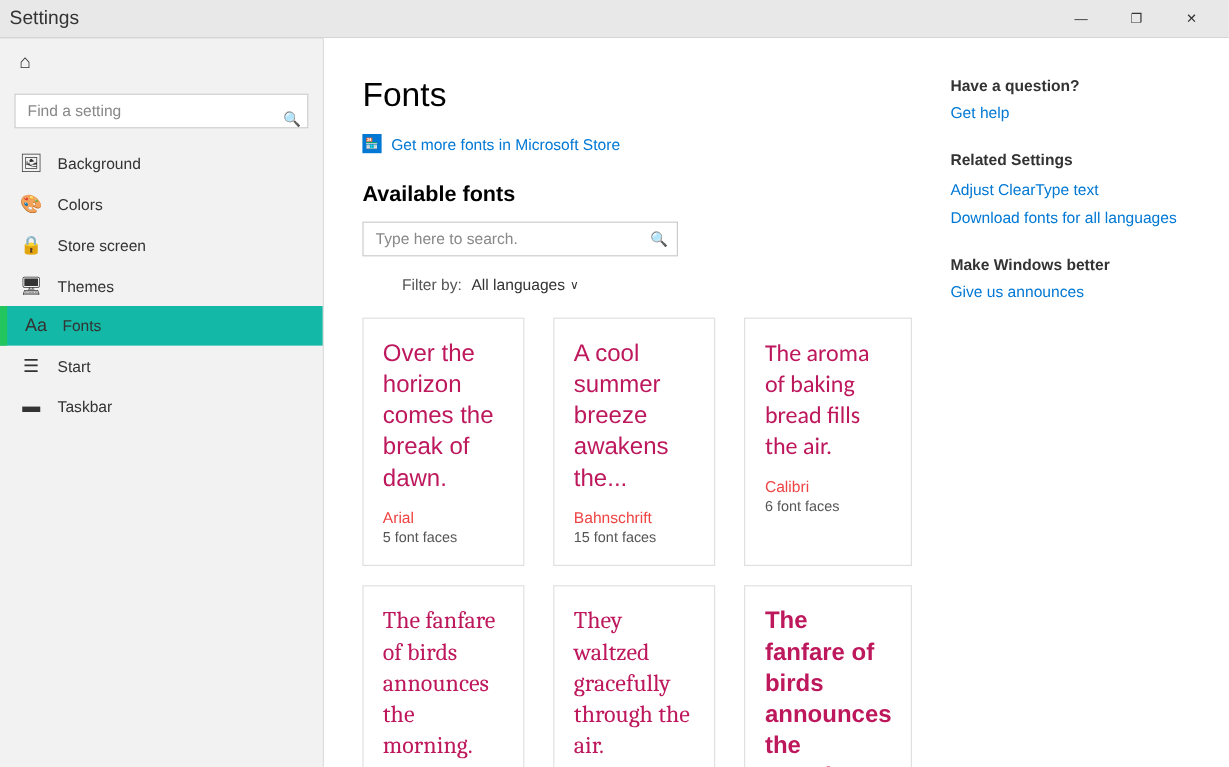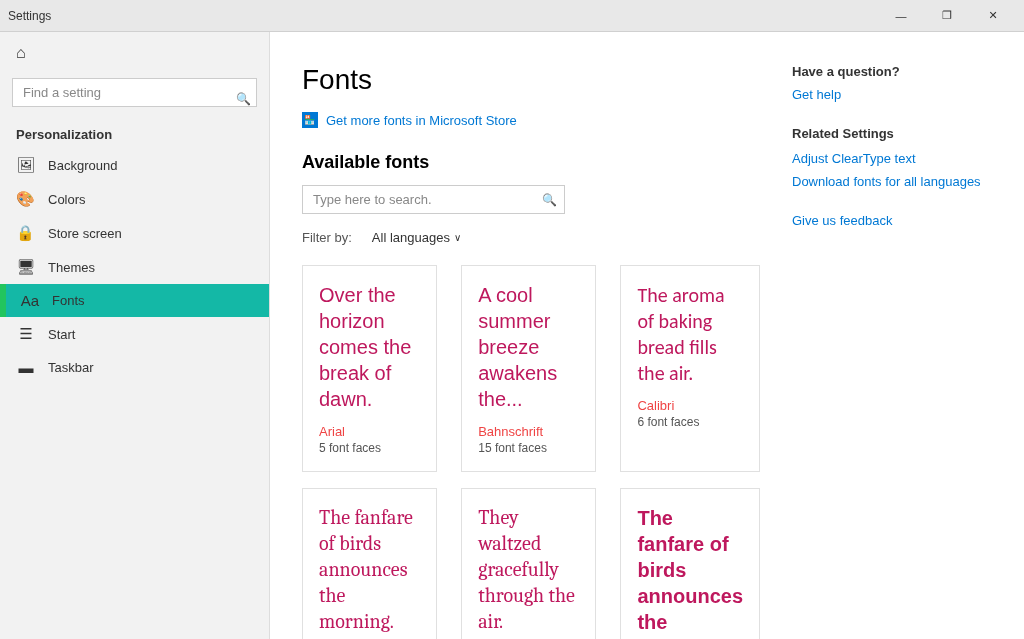--- a/index.html
+++ b/index.html
@@ -9,21 +9,21 @@
     .titlebar {
       background: #e8e8e8;
       height: 32px;
       display: flex;
       align-items: center;
       padding: 0 8px;
       border-bottom: 1px solid #d0d0d0;
       flex-shrink: 0;
     }
     .titlebar-title {
-      font-size: 12px;
+      font-size: 16px;
       color: #333;
       flex: 1;
     }
     .titlebar-controls {
       display: flex;
       gap: 0;
     }
     .titlebar-btn {
       width: 46px;
       height: 32px;
@@ -170,24 +170,25 @@
       position: absolute;
       right: 8px;
       top: 50%;
       transform: translateY(-50%);
       font-size: 12px;
       color: #666;
     }
     .filter-bar {
       display: flex;
       align-items: center;
-      gap: 20px;
+      gap: 8px;
       margin-bottom: 20px;
       font-size: 13px;
       color: #333;
+      margin-left: 33px;
     }
     .filter-label { color: #555; }
     .filter-dropdown {
       display: flex;
       align-items: center;
       gap: 4px;
       cursor: pointer;
       color: #333;
       font-weight: 500;
     }
@@ -272,21 +273,20 @@
 <div class="app-container">
 
   <div class="sidebar">
     <div class="sidebar-home">
       <span class="home-icon">⌂</span>
     </div>
     <div class="sidebar-search">
       <input type="text" placeholder="Find a setting" style="">
       <span class="search-icon-btn">🔍</span>
     </div>
-    <div class="sidebar-section-title">Personalization</div>
 
     <div class="sidebar-item">
       <span class="sidebar-item-icon">🖼</span>
       <span>Background</span>
     </div>
     <div class="sidebar-item">
       <span class="sidebar-item-icon">🎨</span>
       <span>Colors</span>
     </div>
     <div class="sidebar-item">
@@ -377,18 +377,19 @@
       <div class="panel-section">
         <div class="have-question">Have a question?</div>
         <a class="related-link">Get help</a>
       </div>
       <div class="panel-section">
         <div class="related-settings-title">Related Settings</div>
         <a class="related-link">Adjust ClearType text</a>
         <a class="related-link">Download fonts for all languages</a>
       </div>
       <div class="panel-section">
-        <a class="related-link">Give us feedback</a>
+        <div class="make-windows">Make Windows better</div>
+        <a class="related-link">Give us announces</a>
       </div>
     </div>
   </div>
 
 </div>
 
 </body></html>

